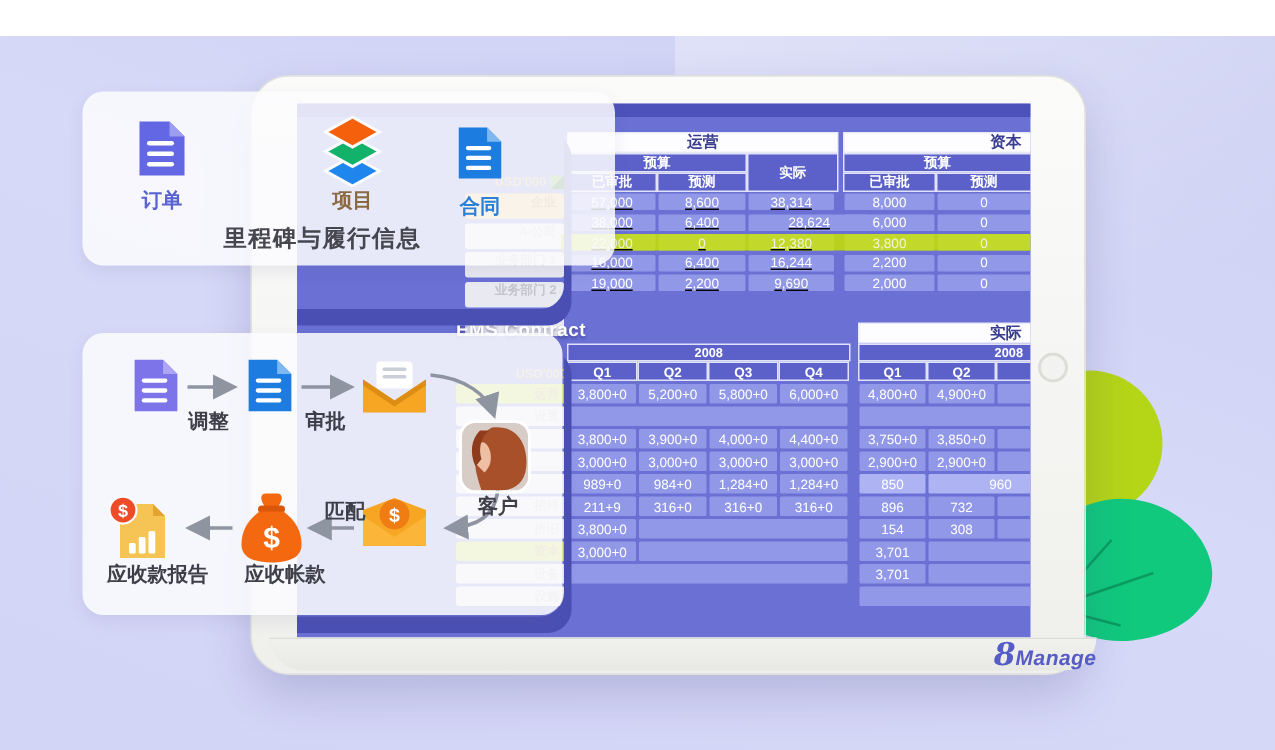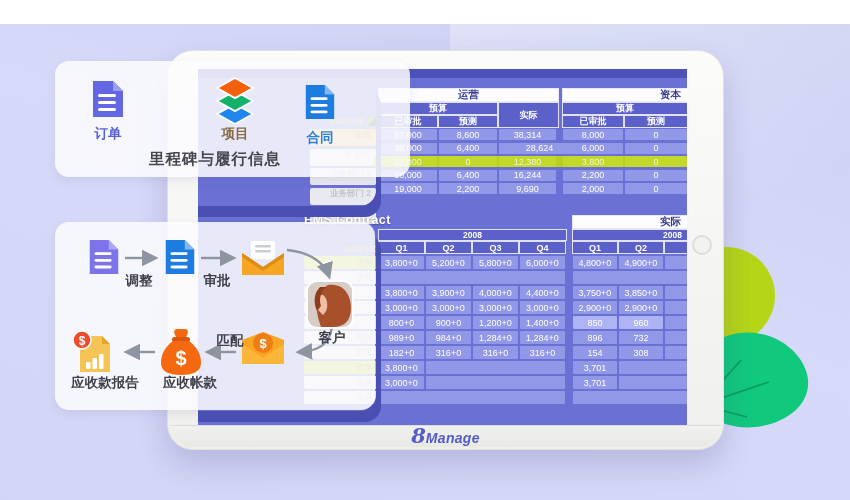--- a/index.html
+++ b/index.html
@@ -14,22 +14,22 @@
 
   
   #lime-circle{left:678px;top:247px;width:97px;height:97px;border-radius:50%;background:#b5d517;z-index:1;}
   #leaf{left:687px;top:327px;z-index:1;}
 
   
   #tablet{left:167px;top:50px;width:555px;height:398px;background:linear-gradient(180deg,#fbfbfa,#efefec);
           border:1px solid #e1e1db;border-radius:26px;box-shadow:0 14px 30px rgba(70,70,130,.22);z-index:2;}
   #camera{left:524px;top:184px;width:20px;height:20px;border-radius:50%;background:#f2f2f0;
           box-shadow:inset 0 0 0 2px #dcdcd8;}
-  #logo-bar{left:2px;top:374px;width:551px;height:22px;background:linear-gradient(#f1f1ef,#e8e8e4);
-            border-radius:0 0 23px 23px;text-align:center;line-height:21px;box-shadow:inset 0 1px 0 #dcdcd6;}
+  #logo-bar{left:12px;top:374px;width:551px;height:22px;background:linear-gradient(#f1f1ef,#e8e8e4);
+            border-radius:0 0 23px 23px;text-align:right;line-height:21px;box-shadow:inset 0 1px 0 #dcdcd6;}
   .logo-eight{font-family:"DejaVu Serif",serif;font-style:italic;font-weight:bold;font-size:21px;color:#565cc6;}
   .logo-manage{font-style:italic;font-weight:bold;font-size:14px;color:#565cc6;letter-spacing:.3px;}
 
   
   #screen{left:30px;top:18px;width:489px;height:356px;background:#6a70d4;overflow:hidden;}
   #topstrip{left:0;top:0;width:489px;height:9px;background:#4d52bb;}
   .card-rim{position:absolute;border-radius:16px;}
   #rim1{left:-142px;top:9px;width:320px;height:128px;box-shadow:5px 11px 0 #4a50b3;}
   #rim2{left:-142px;top:154px;width:320px;height:188px;box-shadow:5px 11px 0 #4a50b3;}
 
@@ -110,21 +110,21 @@
     <div class="abs bcell" style="left:181px;top:34px;width:118px;height:11px;">预算</div>
     <div class="abs bcell" style="left:301px;top:34px;width:59px;height:24px;">实际</div>
     <div class="abs bcell" style="left:181px;top:47px;width:58px;height:11px;">已审批</div>
     <div class="abs bcell" style="left:241px;top:47px;width:58px;height:11px;">预测</div>
 
     <div class="abs bcell" style="left:365px;top:34px;width:124px;height:11px;">预算</div>
     <div class="abs bcell" style="left:365px;top:47px;width:60px;height:11px;">已审批</div>
     <div class="abs bcell" style="left:427px;top:47px;width:62px;height:11px;">预测</div>
 
     <div id="t1-band" class="abs"></div>
-    <div id="t1op" class="abs" style="left:181px;top:60px;">
+    <div id="t1op" class="abs" style="left:181px;top:60px;text-decoration:underline;">
         <div class="t-row t1r">
           <div class="cell filled" style="width: 58px;">57,000</div>
           <div class="cell filled" style="width: 58px;">8,600</div>
           <div class="cell filled" style="width: 57px;">38,314</div>
         </div>
         <div class="t-row t1r">
           <div class="cell filled" style="width: 58px;">38,000</div>
           <div class="cell filled" style="width: 58px;">6,400</div>
           <div class="cell filled" style="width: 81px;">28,624</div>
         </div>
@@ -217,33 +217,27 @@
           <div class="cell filled" style="width: 45px;">4,000+0</div>
           <div class="cell filled" style="width: 45px;">4,400+0</div>
         </div>
         <div class="t-row t2r">
           <div class="cell filled" style="width: 45px;">3,000+0</div>
           <div class="cell filled" style="width: 45px;">3,000+0</div>
           <div class="cell filled" style="width: 45px;">3,000+0</div>
           <div class="cell filled" style="width: 45px;">3,000+0</div>
         </div>
         <div class="t-row t2r">
-          <div class="cell filled" style="width: 45px;">800+0</div>
-          <div class="cell filled" style="width: 45px;">900+0</div>
-          <div class="cell filled" style="width: 45px;">1,200+0</div>
-          <div class="cell filled" style="width: 45px;">1,400+0</div>
-        </div>
-        <div class="t-row t2r">
           <div class="cell filled" style="width: 45px;">989+0</div>
           <div class="cell filled" style="width: 45px;">984+0</div>
           <div class="cell filled" style="width: 45px;">1,284+0</div>
           <div class="cell filled" style="width: 45px;">1,284+0</div>
         </div>
         <div class="t-row t2r">
-          <div class="cell filled" style="width: 45px;">182+0</div>
+          <div class="cell filled" style="width: 45px;">211+9</div>
           <div class="cell filled" style="width: 45px;">316+0</div>
           <div class="cell filled" style="width: 45px;">316+0</div>
           <div class="cell filled" style="width: 45px;">316+0</div>
         </div>
         <div class="t-row t2r">
           <div class="cell filled" style="width: 45px;">3,800+0</div>
           <div class="cell empty" style="width: 139px;"></div>
         </div>
         <div class="t-row t2r">
           <div class="cell filled" style="width: 45px;">3,000+0</div>
@@ -267,21 +261,21 @@
           <div class="cell filled" style="width: 44px;">3,850+0</div>
           <div class="cell empty" style="width: 22px;"></div>
         </div>
         <div class="t-row t2r">
           <div class="cell filled" style="width: 44px;">2,900+0</div>
           <div class="cell filled" style="width: 44px;">2,900+0</div>
           <div class="cell empty" style="width: 22px;"></div>
         </div>
         <div class="t-row t2r hl2">
           <div class="cell filled" style="width: 44px;">850</div>
-          <div class="cell filled" style="width: 44px;">960</div>
+          <div class="cell filled" style="width: 44px; padding-left: 26px;">960</div>
           <div class="cell empty" style="width: 22px;"></div>
         </div>
         <div class="t-row t2r">
           <div class="cell filled" style="width: 44px;">896</div>
           <div class="cell filled" style="width: 44px;">732</div>
           <div class="cell empty" style="width: 22px;"></div>
         </div>
         <div class="t-row t2r">
           <div class="cell filled" style="width: 44px;">154</div>
           <div class="cell filled" style="width: 44px;">308</div>

